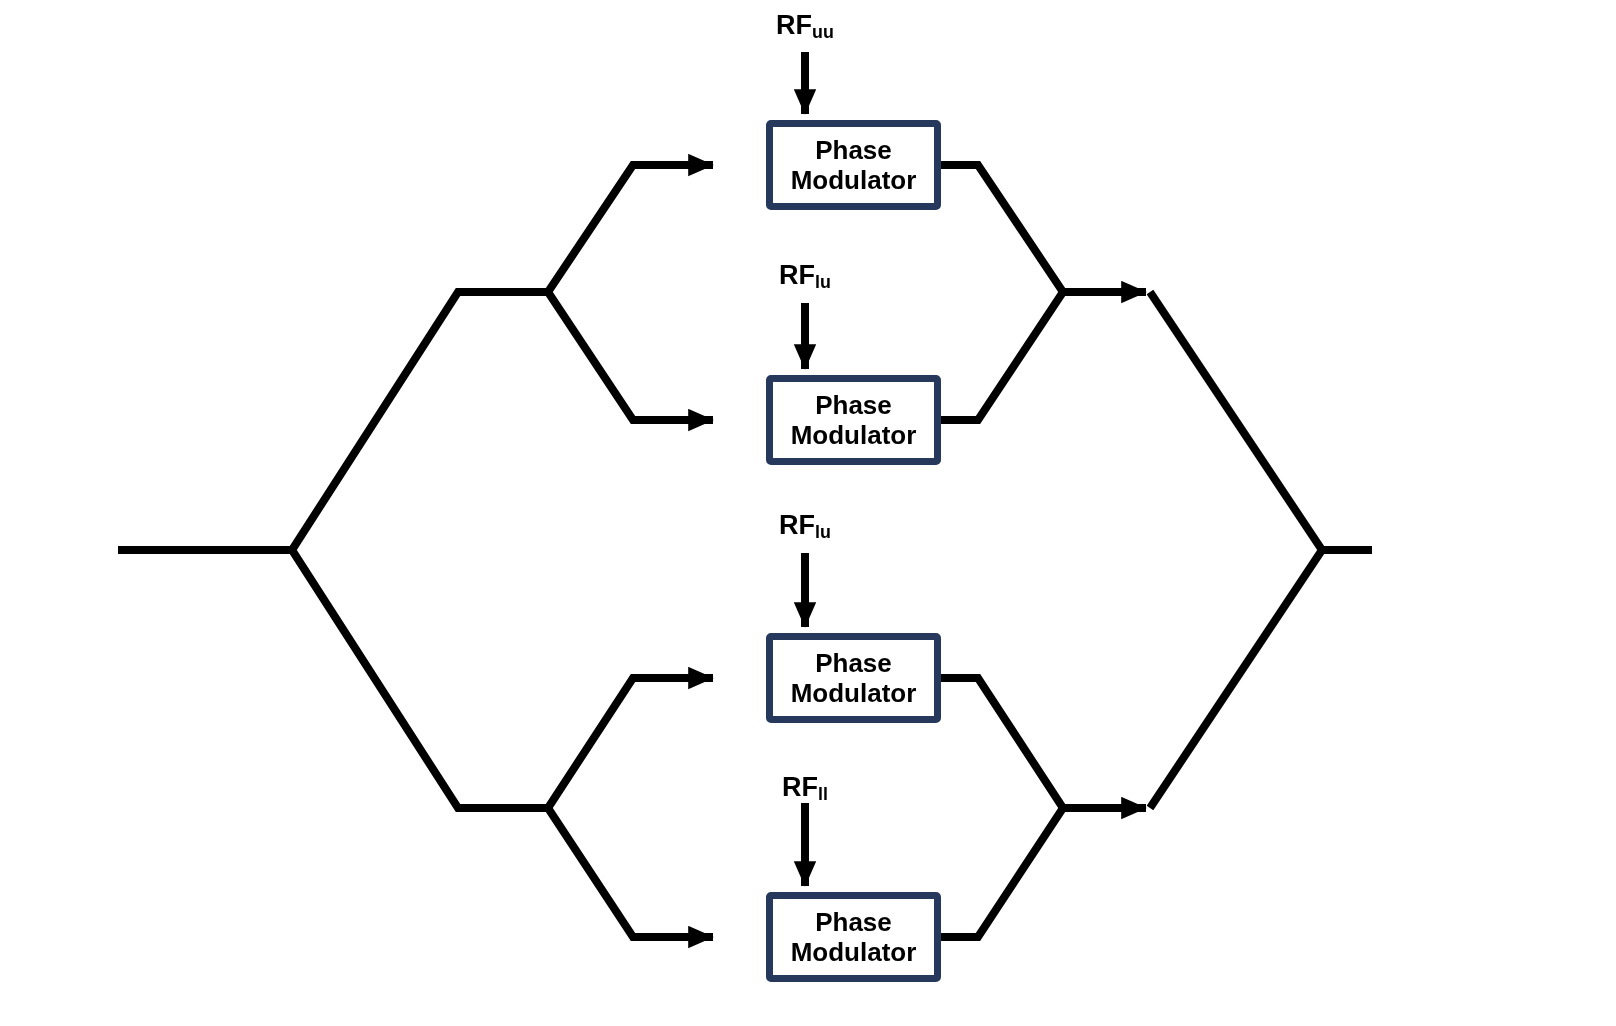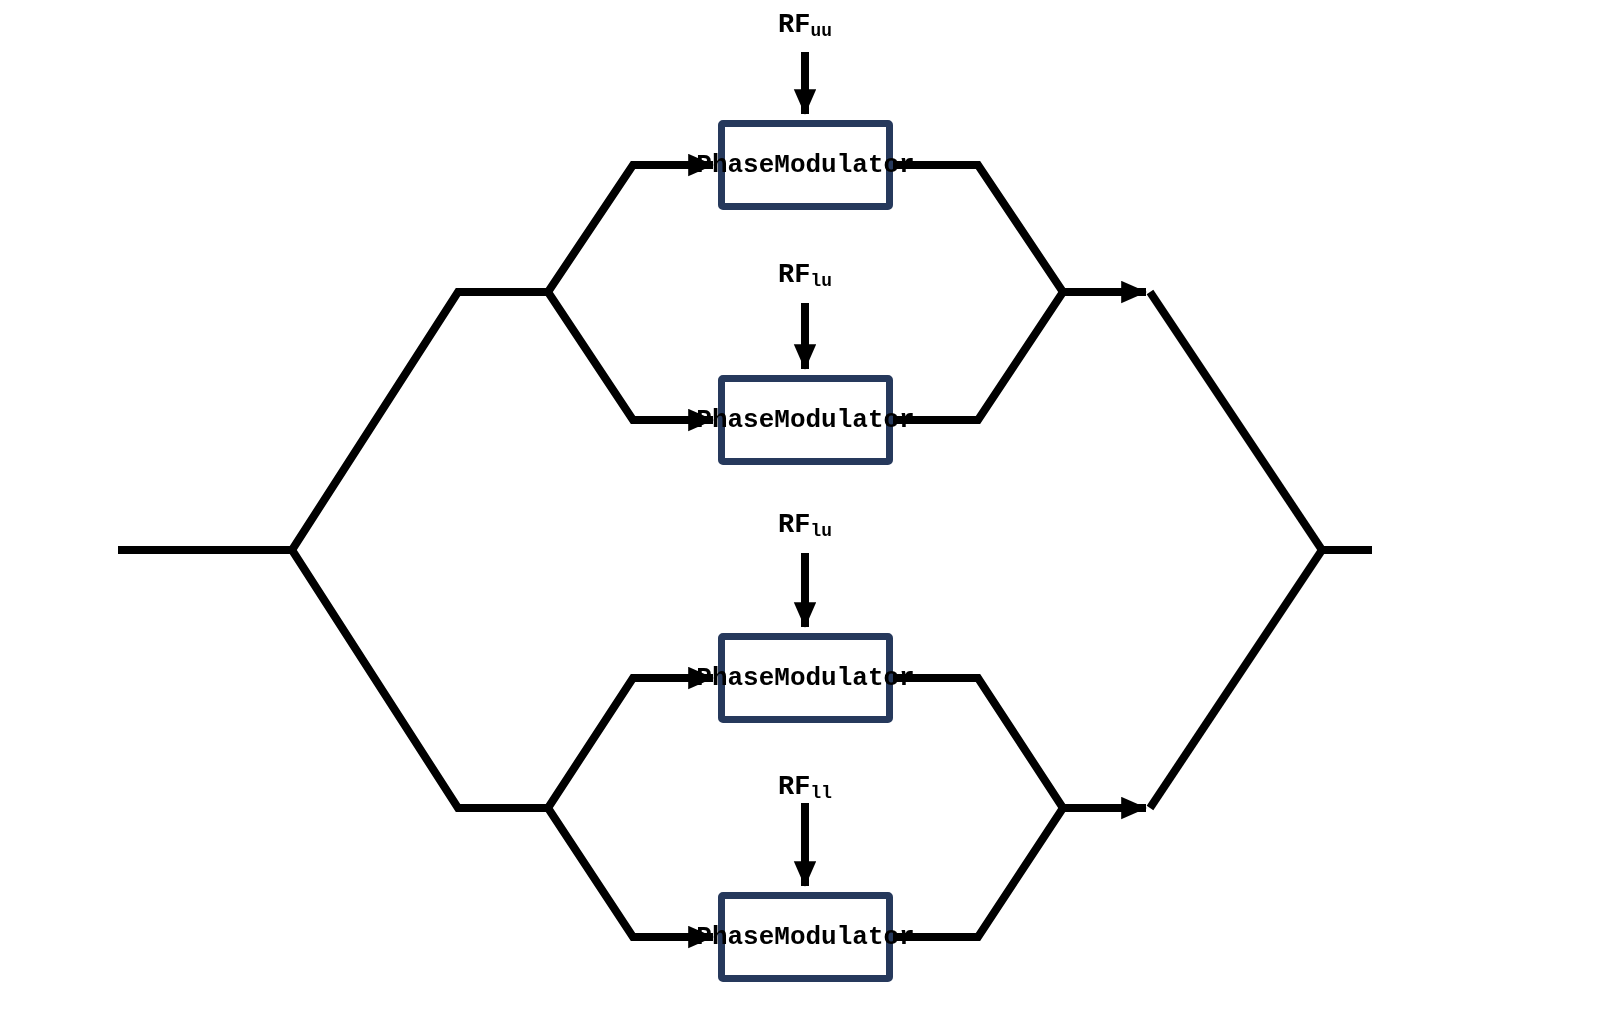--- a/index.html
+++ b/index.html
@@ -13,48 +13,48 @@
   body{
     background:var(--bg);
     font-family:"Liberation Sans", sans-serif;
   }
   .stage{
     position:relative;
     width:1372px;
     height:1026px;
     background:var(--bg);
     overflow:hidden;
-    font-family:Liberation Mono, monospace;
   }
   .wires{
     position:absolute;
     left:0;top:0;width:1616px;height:1026px;
   }
   .wire{
     stroke:var(--line);
     stroke-width:8;
     fill:none;
   }
   .pm-box{
     position:absolute;
     box-sizing:border-box;
     width:175px;
     height:90px;
     background:var(--box-fill);
     border:7px solid var(--box-border);
     border-radius:5px;
     display:flex;
-    flex-direction:row;
+    flex-direction:column;
     align-items:center;
     justify-content:center;
     text-align:center;
     font-weight:bold;
     font-size:26px;
     line-height:30px;
     color:var(--text);
+    margin-left:48px;
   }
   .pm-box .bl{display:block;}
   .rf-label{
     position:absolute;
     width:160px;
     text-align:center;
     font-weight:bold;
     font-size:27px;
     color:var(--text);
     white-space:nowrap;

